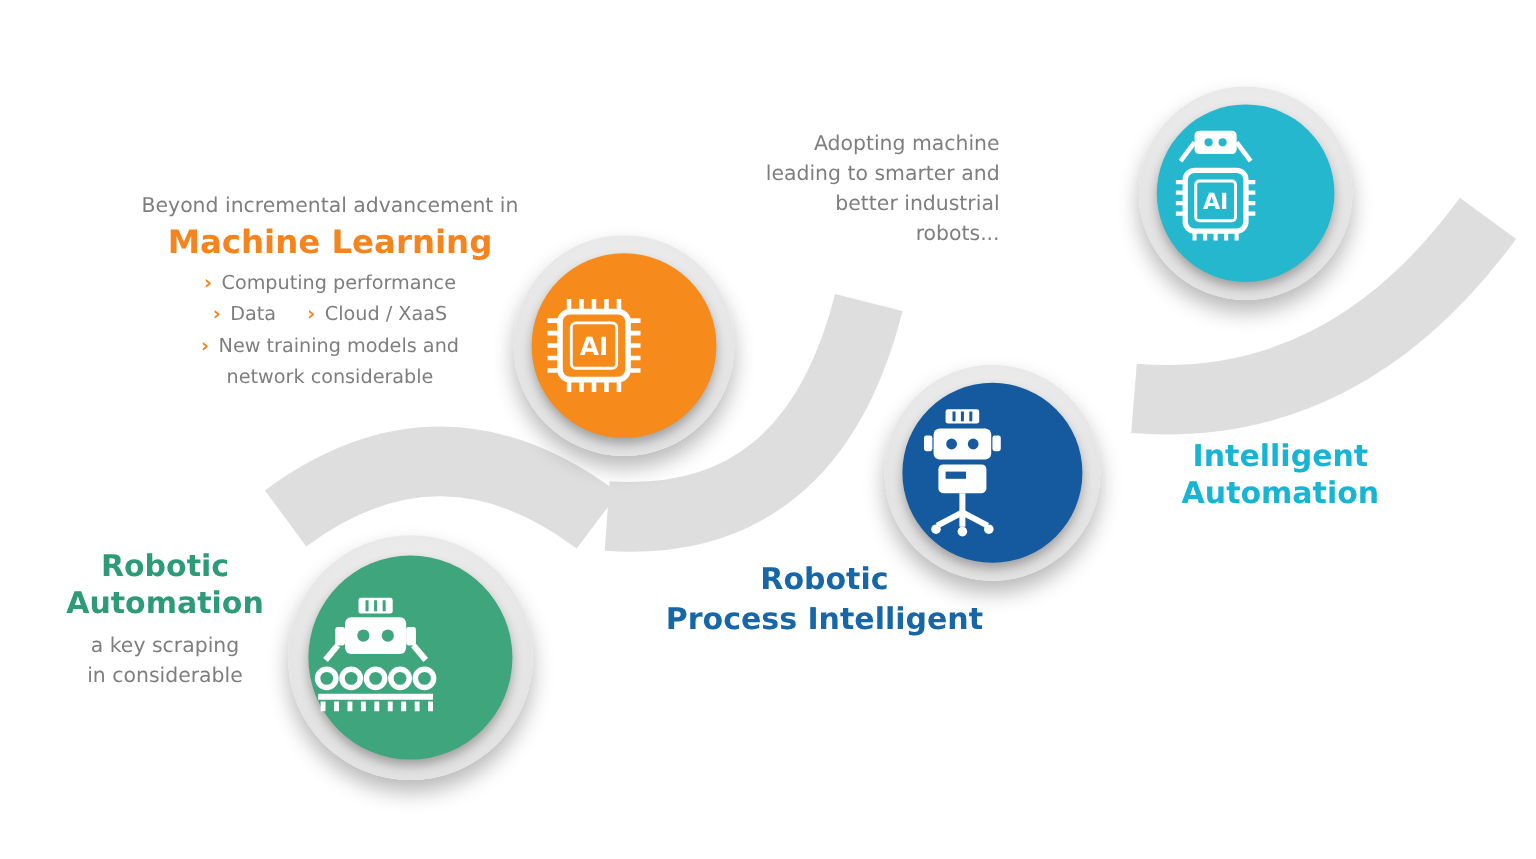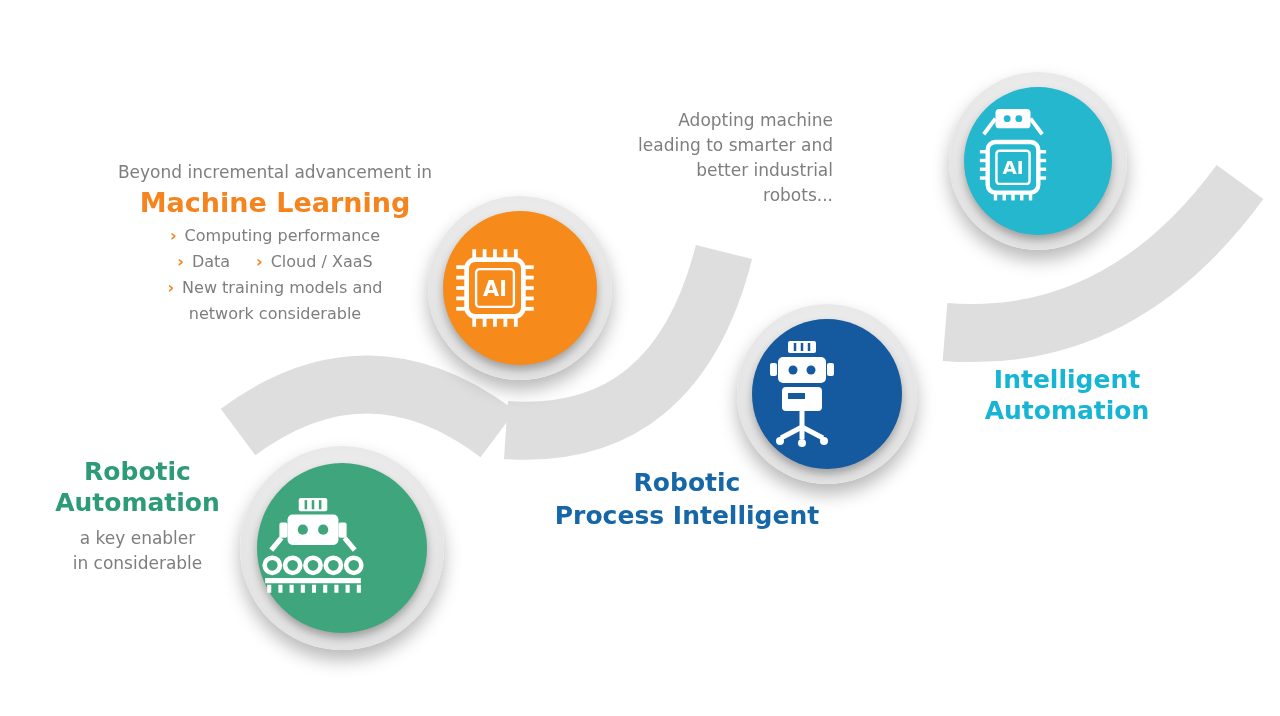--- a/index.html
+++ b/index.html
@@ -182,21 +182,21 @@
     <div>Adopting machine</div>
     <div>leading to smarter and</div>
     <div>better industrial</div>
     <div>robots...</div>
   </div>
 
   <div class="tb" id="green-block">
     <div class="title">Robotic</div>
     <div class="title">Automation</div>
     <div class="desc gray body-m">
-      <div>a key enabler</div>
+      <div>a key scraping</div>
       <div>in considerable</div>
     </div>
   </div>
 
   <div class="tb" id="rpa-block">
     <div class="title">Robotic</div>
     <div class="title">Process Intelligent</div>
   </div>
 
   <div class="tb" id="ia-block">

